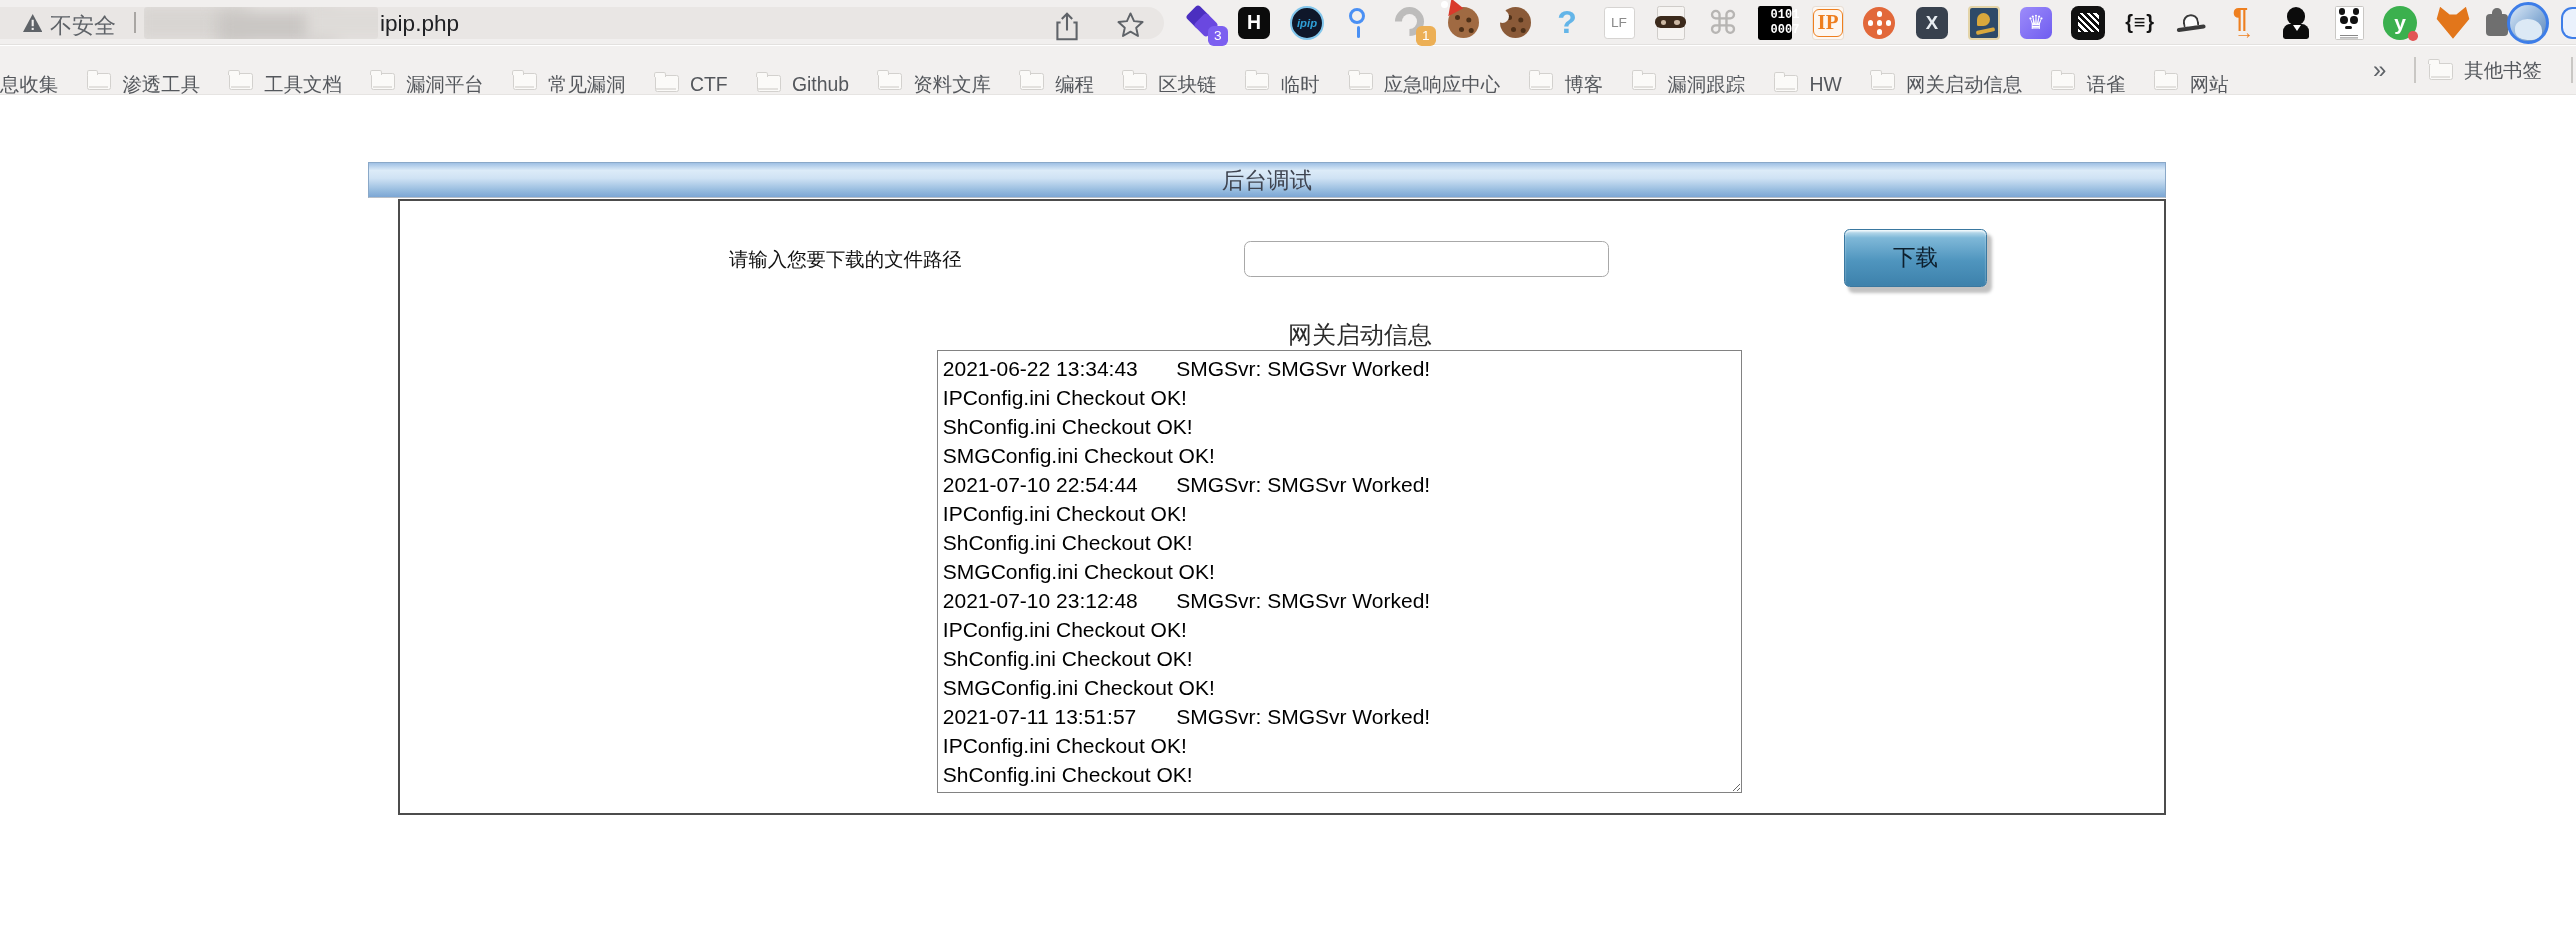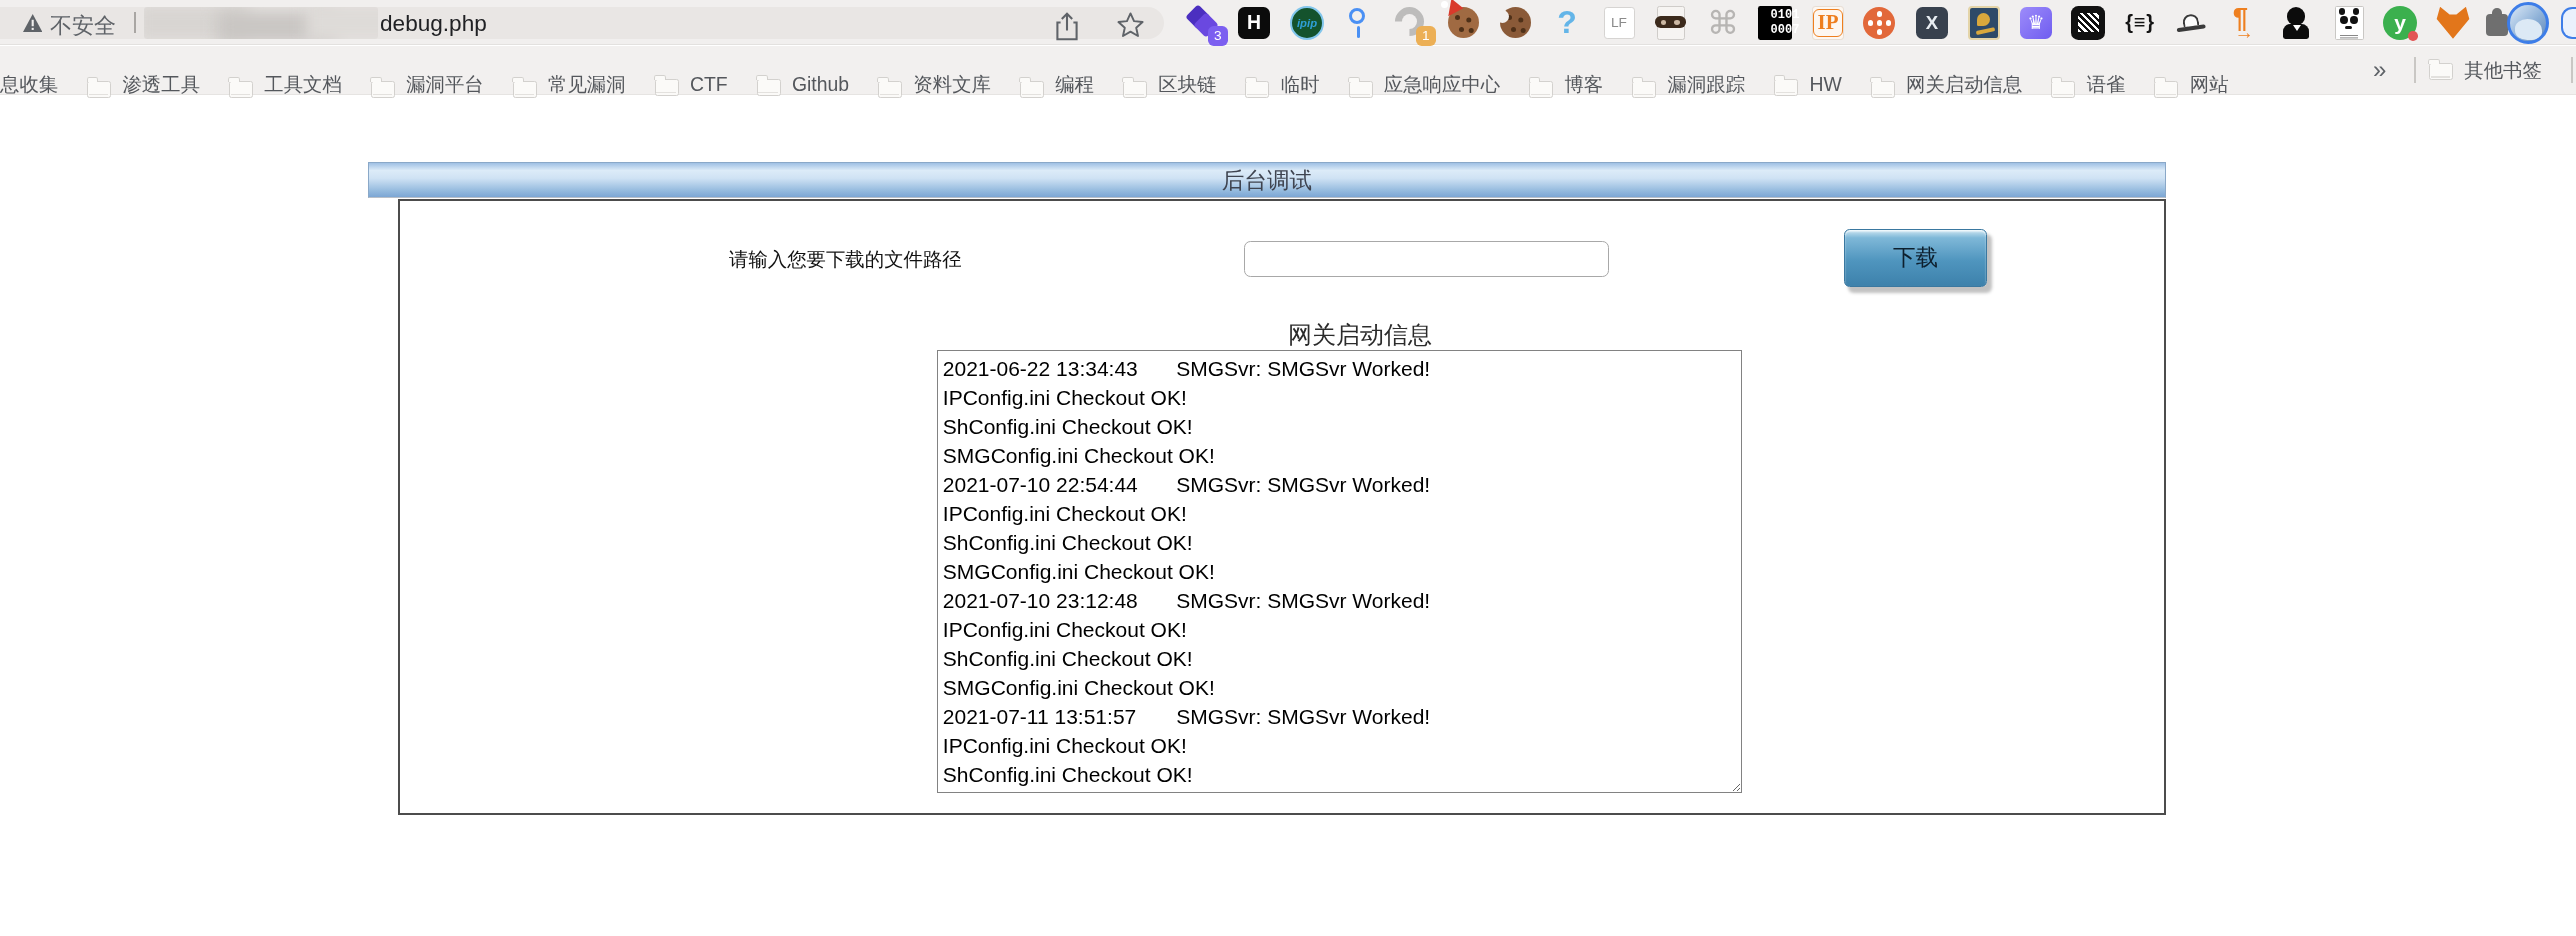--- a/index.html
+++ b/index.html
@@ -23,21 +23,21 @@
   
   .ext { position:absolute; top:4.8px; width:36px; height:36px; display:flex; align-items:center; justify-content:center; }
   .badge { position:absolute; right:-6.5px; bottom:-4.8px; min-width:19.4px; height:19.4px; border-radius:5.7px; color:#fff; font-size:13.7px; line-height:19.4px; text-align:center; padding:0 2.4px; }
   .rsq { width:32px; height:32px; border-radius:6.5px; display:flex; align-items:center; justify-content:center; }
 
   .icn-stack { position:relative; width:32px; height:32px; }
   .icn-stack .d1,.icn-stack .d2 { position:absolute; width:18px; height:18px; transform:rotate(45deg); border-radius:3.2px; }
   .icn-stack .d1 { left:1.6px; top:1.6px; background:#4b2fc0; }
   .icn-stack .d2 { left:9.7px; top:9.7px; background:#6a48e0; }
   .icn-h { background:#0b0b0b; color:#fff; font-weight:bold; font-size:19.4px; }
-  .icn-ipip { width:34px; height:34px; border-radius:50%; border:2.4px solid #82c6ec; background:#14532d; color:#2f9fd6; font-size:11.3px; font-weight:bold; font-style:italic; display:flex; align-items:center; justify-content:center; }
+  .icn-ipip { width:34px; height:34px; border-radius:50%; border:2.4px solid #82c6ec; background:#0f172a; color:#2f9fd6; font-size:11.3px; font-weight:bold; font-style:italic; display:flex; align-items:center; justify-content:center; }
   .icn-pin { position:relative; width:32px; height:32px; }
   .icn-pin .hd { position:absolute; left:7.3px; top:1.6px; width:16px; height:16px; border:3.2px solid #4a90f4; border-radius:50%; }
   .icn-pin .st { position:absolute; left:15.3px; top:19.4px; width:3.2px; height:12px; background:#4a90f4; border-radius:1.6px; }
   .icn-loop { position:relative; width:32px; height:32px; }
   .icn-loop .c { width:29px; height:29px; border:7.3px solid #bdbcbb; border-radius:50%; border-bottom-color:transparent; transform:rotate(45deg); }
   .icn-cookie { position:relative; width:31px; height:31px; border-radius:50%; background:#a06a42; }
   .icn-cookie .dots { position:absolute; left:7.3px; top:7.3px; width:5.7px; height:5.7px; border-radius:50%; background:#4e3018; box-shadow:11.3px 2.4px 0 #4e3018, 4px 12px 0 #4e3018, 13.7px 13px 0 #4e3018; }
   .hat-red { position:absolute; left:-3.2px; top:-8px; width:0; height:0; border-left:11.3px solid transparent; border-right:6.5px solid transparent; border-bottom:14.5px solid #d93a2b; transform:rotate(-28deg); }
   .hat-pom { position:absolute; left:-6.5px; top:-6.5px; width:7.3px; height:7.3px; border-radius:50%; background:#fff; }
   .bite { position:absolute; left:-4px; top:3.2px; width:13px; height:13px; border-radius:50%; background:#f1efee; }
@@ -82,21 +82,21 @@
   .icn-puzzle { position:relative; width:22.6px; height:22.6px; background:#6f6f6f; border-radius:4px; margin-top:4.8px; }
   .icn-puzzle:before { content:""; position:absolute; left:6.5px; top:-5.7px; width:9.7px; height:9.7px; border-radius:50%; background:#6f6f6f; }
   .icn-puzzle:after { content:""; position:absolute; right:-5.7px; top:6.5px; width:9.7px; height:9.7px; border-radius:50%; background:#6f6f6f; }
   .avatar { position:absolute; left:2507px; top:1.6px; width:42px; height:42px; border-radius:50%; border:3.2px solid #3d7de8; background:linear-gradient(135deg,#cfe0f2 10%,#8fb2d8 55%,#5f86ba 100%); overflow:hidden; }
   .avatar .blob { position:absolute; left:4.8px; top:14.5px; width:27.5px; height:21px; border-radius:50% 60% 40% 50%; background:#dce9f5; }
   .profile-sliver { position:absolute; left:2561px; top:6.5px; width:19.4px; height:32px; border:2.4px solid #3d7de8; border-right:none; border-radius:11.3px 0 0 11.3px; background:#eaf1fc; }
 
   
   .bkbar { position:absolute; left:0; top:46px; width:2576px; height:49px; background:#f2f0ef; border-bottom:0.8px solid #e6e4e2; }
   .bk-row { position:absolute; left:0; top:0; height:49px; display:flex; align-items:center; gap:29px; white-space:nowrap; }
-  .bk-item { display:flex; align-items:flex-end; gap:11.3px; cursor:pointer;margin-top:28px; }
+  .bk-item { display:flex; align-items:flex-start; gap:11.3px; cursor:pointer;margin-top:28px; }
   .bk-item .lbl { font-size:19.4px; color:#54575c; }
   .folder { position:relative; width:24px; height:17px; background:#fbfaf8; border:1.6px solid #d3d1ce; border-radius:2.4px; margin-top:2.4px; }
   .folder:before { content:""; position:absolute; left:-1.6px; top:-4.8px; width:9.7px; height:4px; background:#fbfaf8; border:1.6px solid #d3d1ce; border-bottom:none; border-radius:2.4px 2.4px 0 0; }
   .folder:after { content:""; position:absolute; left:0.8px; bottom:1.6px; width:19.4px; height:1.6px; background:#e3e1de; }
   .bk-item:first-child .folder { display:none; }
   .bk-chevron { position:absolute; left:2373px; top:9.7px; font-size:24px; color:#5f6368; }
   .bk-div1 { position:absolute; left:2414px; top:11.3px; width:1.6px; height:26px; background:#c9c7c4; }
   .bk-other { position:absolute; left:2429px; top:0; height:49px; display:flex; align-items:center; gap:11.3px; }
   .bk-other .lbl { font-size:19.4px; color:#54575c; }
   .bk-div2 { position:absolute; left:2571px; top:11.3px; width:1.6px; height:26px; background:#c9c7c4; }
@@ -125,21 +125,21 @@
       <rect x="10.7" y="7" width="2.6" height="8" fill="#f1efee"></rect>
       <rect x="10.7" y="17" width="2.6" height="2.6" fill="#f1efee"></rect>
     </svg>
     <span class="sec-label">不安全</span>
     <div class="chip-div"></div>
     <div class="blurwrap">
       <div class="blur1"></div>
         <div class="blur2"></div>
         <div class="blur3"></div>
     </div>
-    <span class="url-text">debug.php</span>
+    <span class="url-text">ipip.php</span>
     <svg class="share-icon" width="24" height="31" viewBox="0 0 30 38">
       <g stroke="#5f6368" stroke-width="2.6" fill="none">
         <path d="M7 14 H3 V35 H27 V14 H23"></path>
         <path d="M15 24 V3"></path>
         <path d="M8.5 9.5 L15 3 L21.5 9.5"></path>
       </g>
     </svg>
     <svg class="star-icon" width="29" height="29" viewBox="0 0 36 36">
       <path d="M18 3 l4.4 9.6 10.6 1.1 -7.9 7 2.2 10.3 -9.3 -5.3 -9.3 5.3 2.2 -10.3 -7.9 -7 10.6 -1.1 z" fill="none" stroke="#5f6368" stroke-width="2.4" stroke-linejoin="round"></path>
     </svg>

